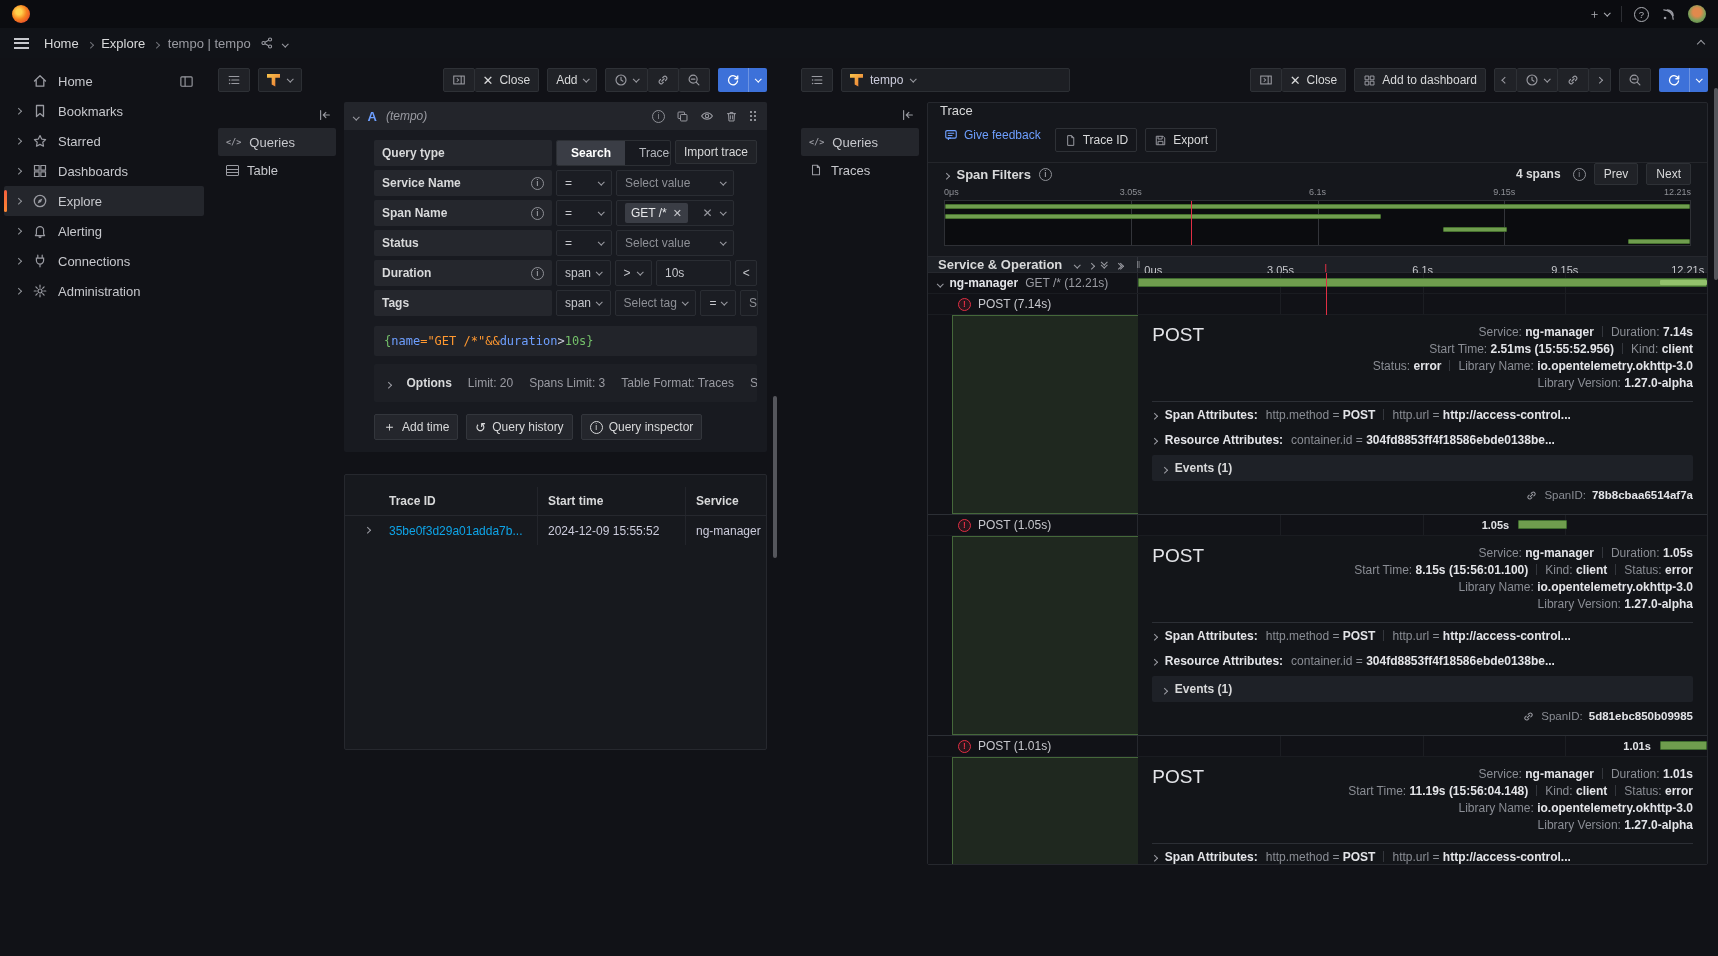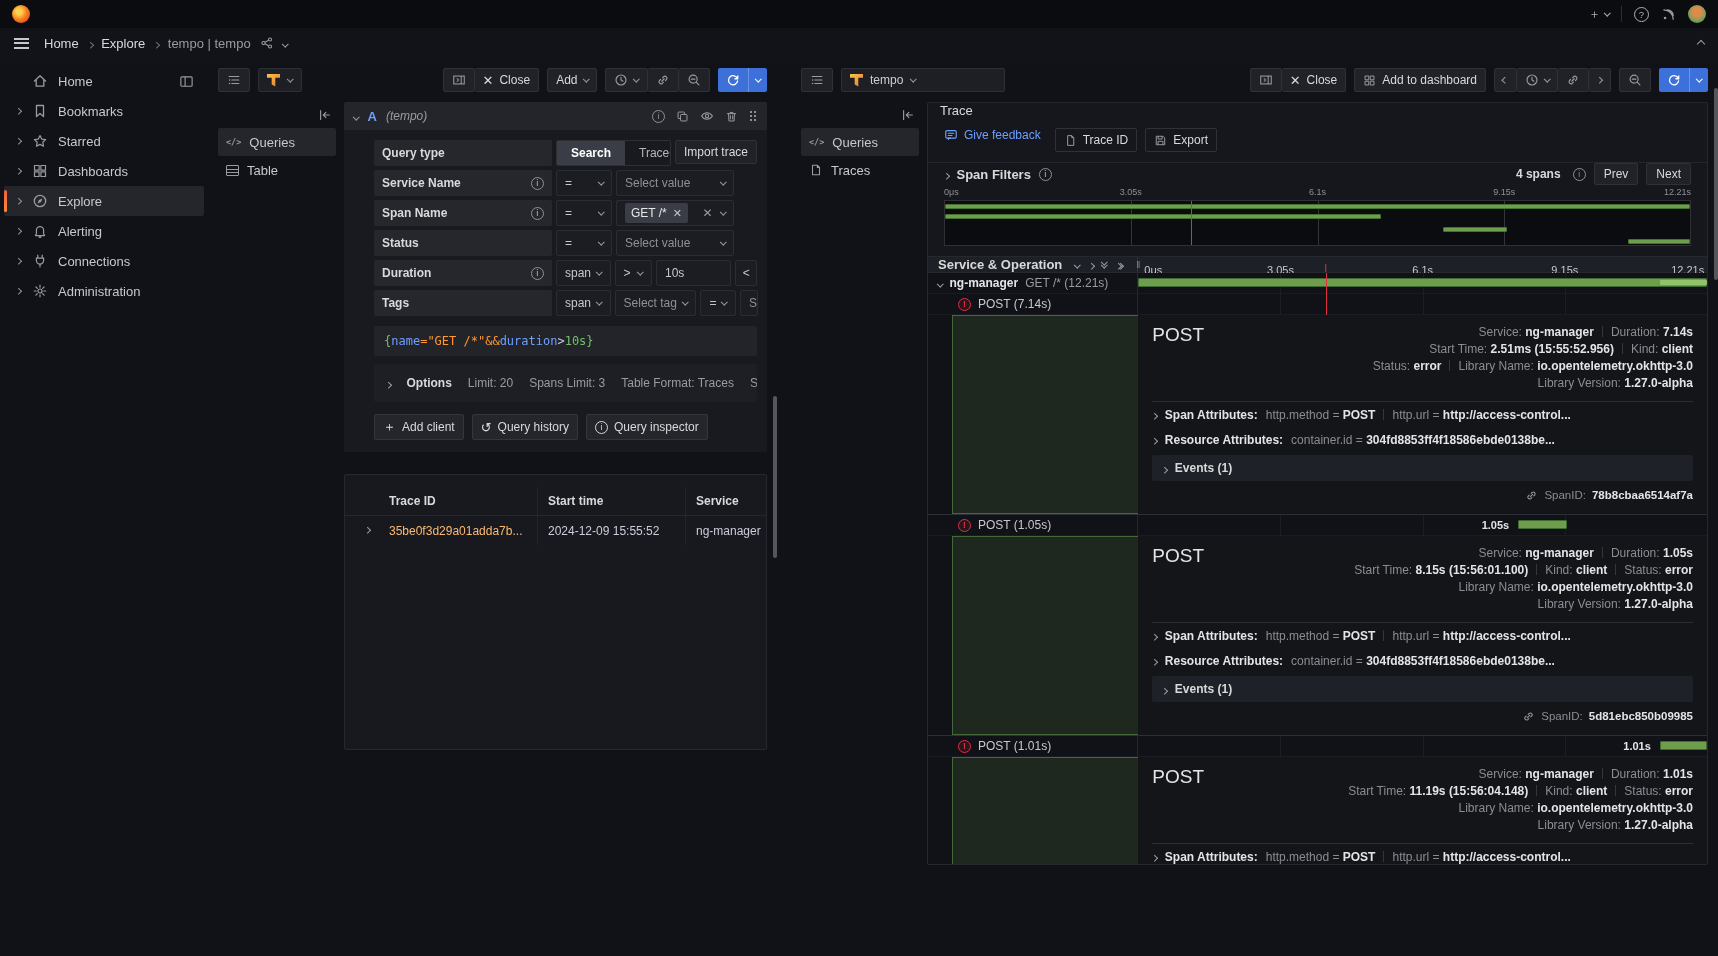--- a/index.html
+++ b/index.html
@@ -116,21 +116,21 @@
 
 
 .tpanel { margin-top:22px; border:1px solid #26282e; background:#17191e; border-radius:2px; height:276px; padding:8px 0; }
 .tp-title { padding:0 10px; height:24px; display:flex; align-items:center; font-size:13px; font-weight:500; color:#d8d9da; }
 .tbl-head, .tbl-row { display:flex; align-items:center; height:29px; }
 .tbl-head { font-weight:600; color:#d8d9da; border-bottom:1px solid #26282e; margin-top:4px; }
 .tc0 { width:44px; display:flex; justify-content:center; color:#9a9ba2; flex:none; }
 .tc1 { width:148px; padding-right:8px; flex:none; }
 .tc2 { width:148px; padding-left:10px; flex:none; border-left:1px solid #23252b; align-self:stretch; display:flex; align-items:center; }
 .tc3 { flex:1; padding-left:10px; border-left:1px solid #23252b; align-self:stretch; display:flex; align-items:center; }
-.trace-link { color:#fdba74; }
+.trace-link { color:#0ea5e9; }
 .lscroll { position:absolute; right:0; top:338px; width:4px; height:162px; background:#8e8e96; opacity:.55; border-radius:2px; }
 .rscroll { position:absolute; right:0; top:30px; width:4px; height:192px; background:#8e8e96; opacity:.55; border-radius:2px; }
 
 
 .trace-panel { flex:1; min-width:0; border:1px solid #26282e; background:#15171c; border-radius:2px; height:763px; overflow:hidden;
   display:flex; flex-direction:column; position:relative; }
 .trace-title { height:28px; display:flex; align-items:center; padding:0 12px; font-size:13px; font-weight:500; color:#d8d9da; }
 .trace-head { display:flex; justify-content:space-between; padding:2px 16px 10px; }
 .th-l1 { font-size:16px; font-weight:500; color:#e3e4e8; }
 .th-dur { font-size:10.5px; color:#9a9ba2; font-weight:400; margin-left:8px; }
@@ -679,21 +679,21 @@
                 <span class="o-item">Limit: 20</span>
                 <span class="o-item">Spans Limit: 3</span>
                 <span class="o-item">Table Format: Traces</span>
                 <span class="o-item">Step: auto</span>
 
               </div>
 
               <div class="qbuttons">
                 <span class="btn">
                     <span style="font-size:13px">＋</span>
-                    <span>Add client</span>
+                    <span>Add time</span>
                   </span>
                 <span class="btn">
                     <span class="hist-ic">↺</span>
                     <span>Query history</span>
                   </span>
                 <span class="btn">
                     <span class="info-i" style="border-color:#d8d9da;color:#d8d9da">i</span>
                     <span>Query inspector</span>
                   </span>
               </div>
@@ -724,21 +724,21 @@
     <section class="pane pane-right">
       <div class="pane-toolbar">
         <div class="pt-left">
           <span class="btn">
               <span class="icon">
                 <svg width="14" height="14" viewBox="0 0 16 16">
                   <use href="#i-outline"></use>
                 </svg>
               </span>
             </span>
-          <span class="ds-btn" style="width:164px;justify-content:flex-start">
+          <span class="ds-btn" style="width:229px;justify-content:flex-start">
             <span style="display:inline-flex;align-items:center;gap:7px">
               <span class="tempo-ic"></span>
               <span>tempo</span>
             </span>
             <span class="cv sm down chev-txt"></span>
           </span>
         </div>
         <div class="pt-right">
           <div class="btn-group">
             <span class="btn">

